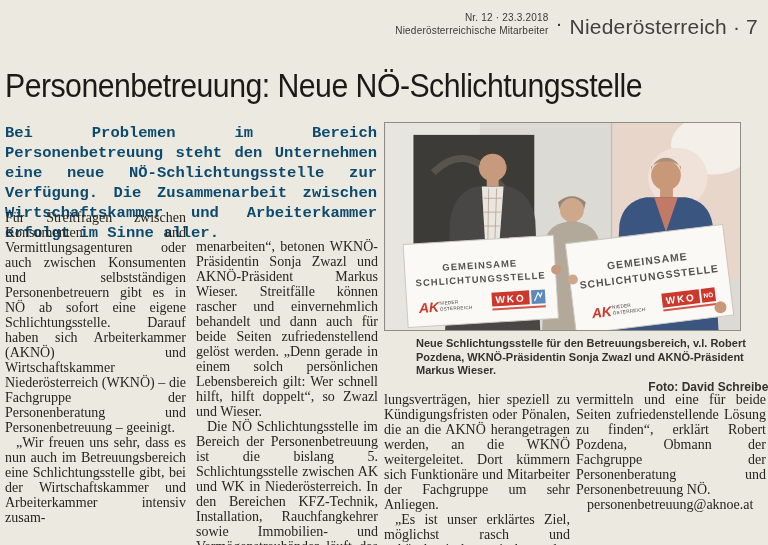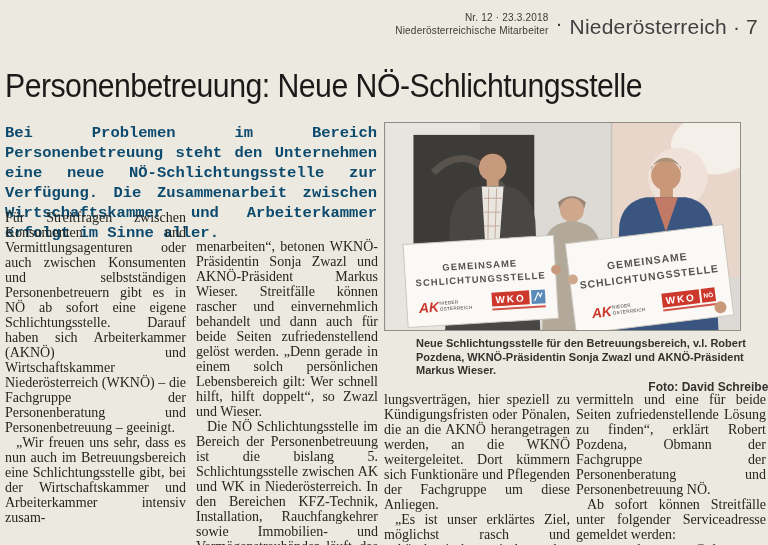--- a/index.html
+++ b/index.html
@@ -185,23 +185,22 @@
     <p>Für Streitfragen zwischen Konsumenten und Vermittlungsagenturen oder auch zwischen Konsumenten und selbstständigen Personenbetreuern gibt es in NÖ ab sofort eine eigene Schlichtungsstelle. Darauf haben sich Arbeiterkammer (AKNÖ) und Wirtschaftskammer Niederösterreich (WKNÖ) – die Fachgruppe der Personenberatung und Personenbetreuung – geeinigt.</p>
     <p class="ind">„Wir freuen uns sehr, dass es nun auch im Betreuungsbereich eine Schlichtungsstelle gibt, bei der Wirtschaftskammer und Arbeiterkammer intensiv zusam-</p>
   </div>
 
   <div class="col col2">
     <p>menarbeiten“, betonen WKNÖ-Präsidentin Sonja Zwazl und AKNÖ-Präsident Markus Wieser. Streitfälle können rascher und einvernehmlich behandelt und dann auch für beide Seiten zufriedenstellend gelöst werden. „Denn gerade in einem solch persönlichen Lebensbereich gilt: Wer schnell hilft, hilft doppelt“, so Zwazl und Wieser.</p>
     <p class="ind">Die NÖ Schlichtungsstelle im Bereich der Personenbetreuung ist die bislang 5. Schlichtungsstelle zwischen AK und WK in Niederösterreich. In den Bereichen KFZ-Technik, Installation, Rauchfangkehrer sowie Immobilien- und Vermögenstreuhänder läuft das Modell bisher äußerst erfolgreich. Konkret werden Konsumentenbeschwerden zu Betreuungsverträgen und den Vermitt-</p>
   </div>
 
   <div class="col col3">
-    <p>lungsverträgen, hier speziell zu Kündigungsfristen oder Pönalen, die an die AKNÖ herangetragen werden, an die WKNÖ weitergeleitet. Dort kümmern sich Funktionäre und Pflegenden der Fachgruppe um diese Anliegen.</p>
+    <p>lungsverträgen, hier speziell zu Kündigungsfristen oder Pönalen, die an die AKNÖ herangetragen werden, an die WKNÖ weitergeleitet. Dort kümmern sich Funktionäre und Mitarbeiter der Fachgruppe um sehr Anliegen.</p>
     <p class="ind">„Es ist unser erklärtes Ziel, möglichst rasch und unbürokratisch zwischen den Parteien zu</p>
   </div>
 
   <div class="col col4">
     <p>vermitteln und eine für beide Seiten zufriedenstellende Lösung zu finden“, erklärt Robert Pozdena, Obmann der Fachgruppe der Personenberatung und Personenbetreuung NÖ.</p>
-    <p class="ind">Ab sofort können Streitfälle unter folgender Serviceadresse gemeldet werden:</p>
     <p class="ind email">personenbetreuung@aknoe.at</p>
   </div>
 
 </div>
 
 </body></html>

